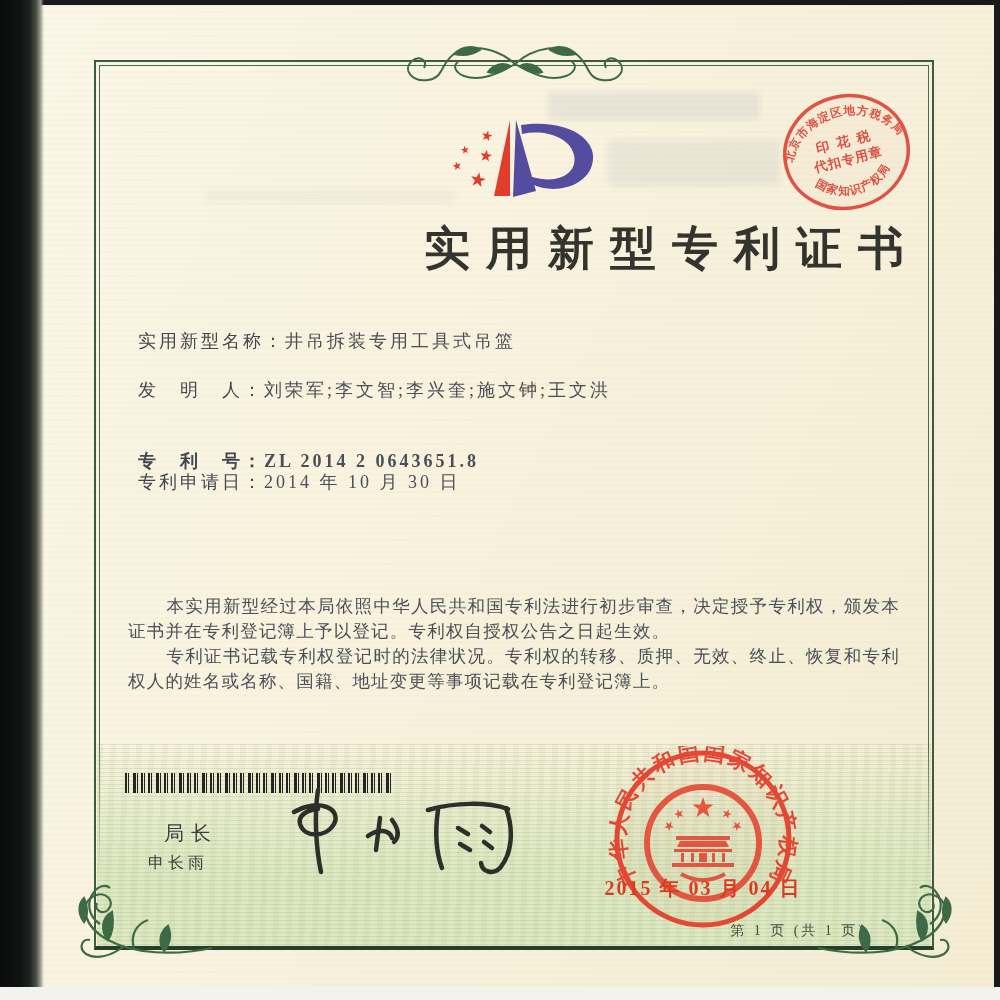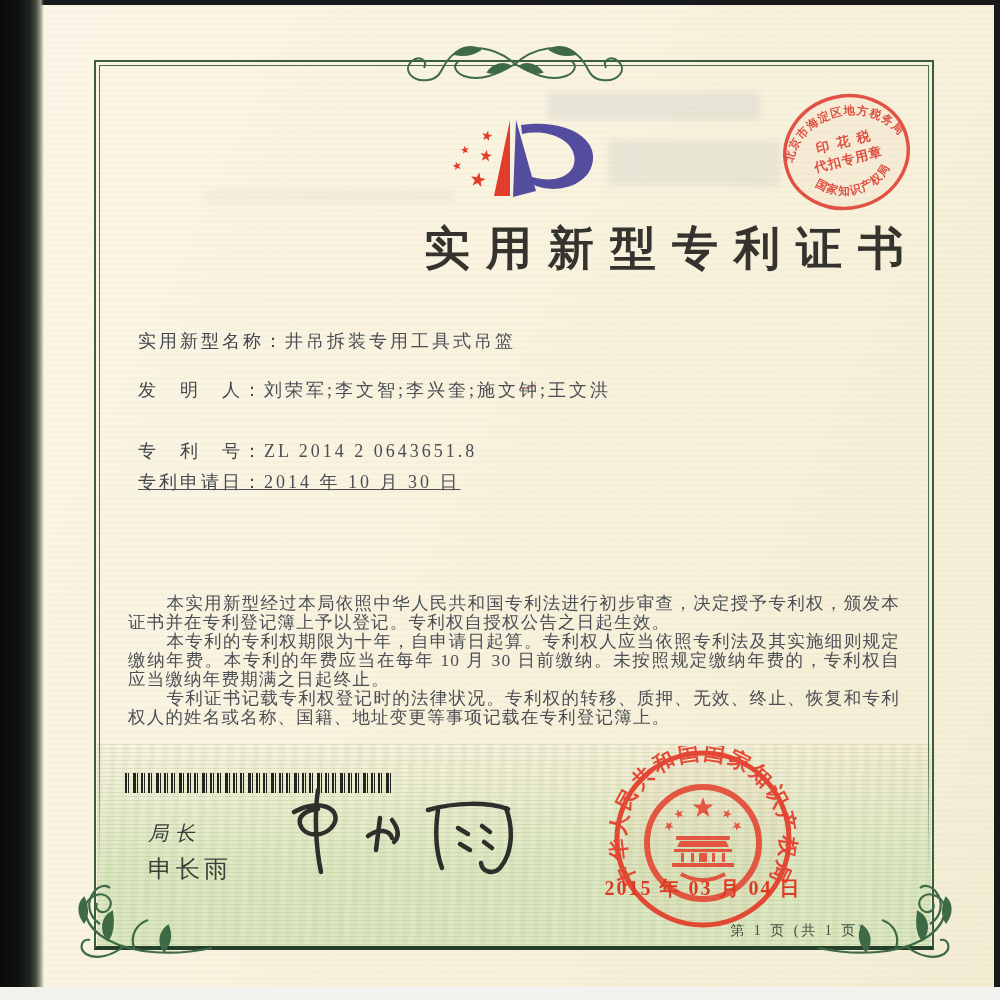--- a/index.html
+++ b/index.html
@@ -47,41 +47,41 @@
   .cert-no{left:126px;top:124px;font-size:18px;letter-spacing:2px;color:#4c4c4a;}
 
   .title{
     left:80px;top:218px;width:840px;text-align:right;
     font-size:46px;font-weight:bold;letter-spacing:16px;color:#34332e;
     white-space:nowrap;
   }
 
   .row{left:138px;font-size:18px;letter-spacing:3px;color:#4b4f55;white-space:nowrap;}
   .row .lab{color:#43474d;}
-  .r0{top:329px;} .r1{top:378px;} .r2{top:439px;} .r3{top:470px;text-decoration:underline;} .r4{top:520px;} .r5{top:569px;}
+  .r0{top:329px;} .r1{top:378px;} .r2{top:449px;font-weight:bold;} .r3{top:470px;} .r4{top:520px;} .r5{top:569px;}
 
   .paras{left:128px;top:594px;width:772px;}
   .paras p{
-    margin:0;font-size:17.5px;line-height:19px;letter-spacing:1.2px;
+    margin:0;font-size:17.5px;line-height:25px;letter-spacing:1.2px;
     text-align:justify;text-indent:2.2em;color:#4b4f55;
   }
 
   .barcode{
     left:125px;top:773px;width:268px;height:20px;
     background:repeating-linear-gradient(90deg,
       #23231f 0px,#23231f 2px,rgba(0,0,0,0) 2px,rgba(0,0,0,0) 3px,
       #23231f 3px,#23231f 4px,rgba(0,0,0,0) 4px,rgba(0,0,0,0) 8px,
       #23231f 8px,#23231f 11px,rgba(0,0,0,0) 11px,rgba(0,0,0,0) 12px,
       #23231f 12px,#23231f 13px,rgba(0,0,0,0) 13px,rgba(0,0,0,0) 16px,
       #23231f 16px,#23231f 18px,rgba(0,0,0,0) 18px,rgba(0,0,0,0) 19px,
       #23231f 19px,#23231f 20px,rgba(0,0,0,0) 20px,rgba(0,0,0,0) 23px);
   }
 
-  .signer-title{left:148px;top:820px;font-size:20px;letter-spacing:7px;color:#3a3d38;font-style:italic;}
-  .signer-name{left:148px;top:853px;font-size:24px;letter-spacing:4px;color:#3a3d38;}
+  .signer-title{left:164px;top:820px;font-size:20px;letter-spacing:7px;color:#3a3d38;}
+  .signer-name{left:148px;top:853px;font-size:16px;letter-spacing:4px;color:#3a3d38;}
 
   .seal-date{
     left:603px;top:875px;width:200px;text-align:center;
     font-size:20px;font-weight:bold;color:#dc3a22;letter-spacing:2px;z-index:6;
   }
   .footer{left:94px;top:922px;width:772px;text-align:right;font-size:14px;letter-spacing:3px;color:#41503e;z-index:6;}
 
   .tax-stamp{left:772px;top:84px;transform:rotate(-14deg);opacity:.93;}
   .seal{left:603px;top:746px;z-index:5;opacity:.95;}
   .sig{left:260px;top:776px;z-index:6;}
@@ -154,21 +154,20 @@
   </div>
   <div class="abs row r2">
     <span class="lab">专　利　号：</span><span>ZL 2014 2 0643651.8</span>
   </div>
   <div class="abs row r3">
     <span class="lab">专利申请日：</span><span>2014 年 10 月 30 日</span>
   </div>
 
   <div class="abs paras">
     <p>本实用新型经过本局依照中华人民共和国专利法进行初步审查，决定授予专利权，颁发本证书并在专利登记簿上予以登记。专利权自授权公告之日起生效。</p>
-    <p>本专利的专利权期限为十年，自申请日起算。专利权人应当依照专利法及其实施细则规定缴纳年费。本专利的年费应当在每年 10 月 30 日前缴纳。未按照规定缴纳年费的，专利权自应当缴纳年费期满之日起终止。</p>
     <p>专利证书记载专利权登记时的法律状况。专利权的转移、质押、无效、终止、恢复和专利权人的姓名或名称、国籍、地址变更等事项记载在专利登记簿上。</p>
   </div>
 
   <div class="abs barcode"></div>
 
   <div class="abs signer-title">局长</div>
   <div class="abs signer-name">申长雨</div>
 
   <svg class="abs sig" width="280" height="105" viewBox="0 0 280 105" xmlns="http://www.w3.org/2000/svg">
     <g stroke="#2e2e2a" stroke-width="4.5" fill="none" stroke-linecap="round" stroke-linejoin="round">

